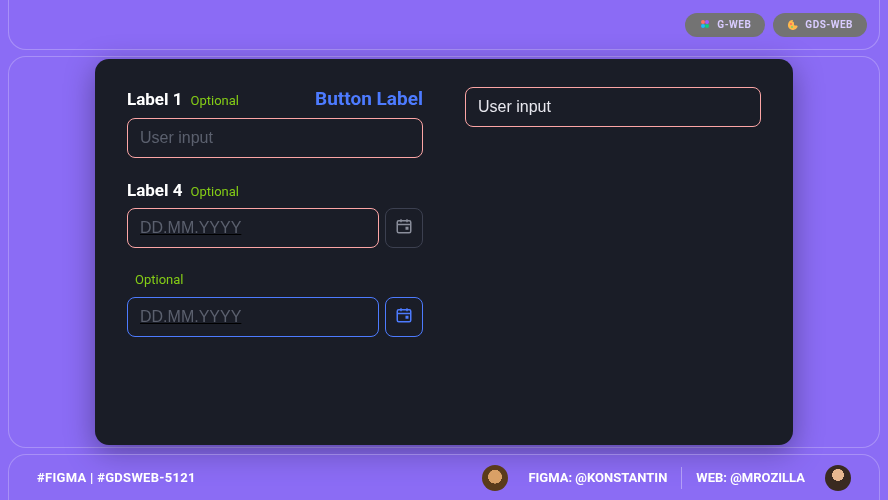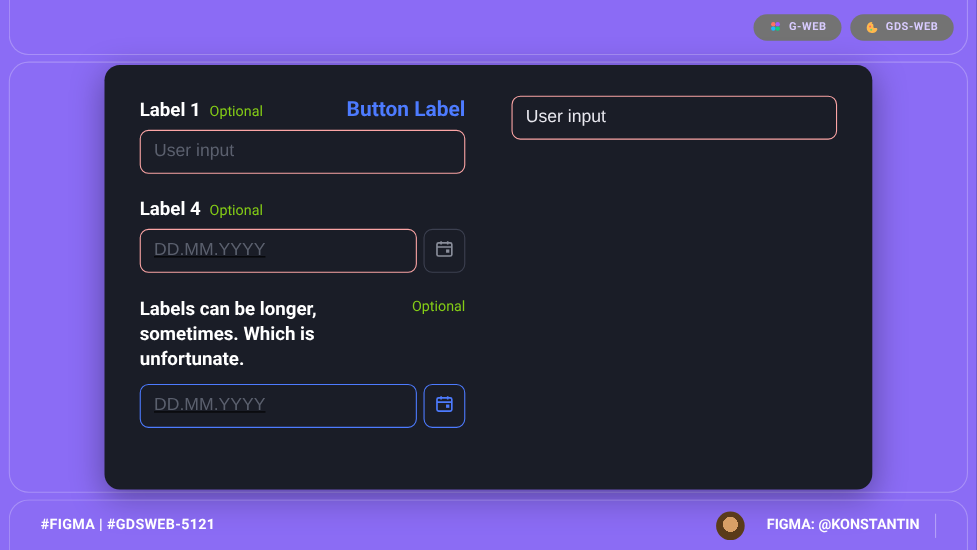--- a/index.html
+++ b/index.html
@@ -276,21 +276,20 @@
                 <line x1="16" y1="3" x2="16" y2="7"></line>
                 <rect x="14" y="13" width="4" height="4" fill="#8a8e9b" stroke="none"></rect>
               </svg>
             </span>
           </div>
         </div>
       </div>
 
       <div class="field-group" style="margin-bottom:0">
         <div class="label-row-long">
-          <span class="label-long-text">Labels can be longer, sometimes. Which is unfortunate.</span>
           <span class="label-optional" style="margin-top:2px">Optional</span>
         </div>
         <div class="date-wrap">
           <input class="text-input active" type="text" placeholder="DD.MM.YYYY" style="">
           <div class="date-icon-btn active">
             <span>
               <svg viewBox="0 0 24 24" fill="none" stroke="#4d7bff" stroke-width="2">
                 <rect x="3" y="5" width="18" height="16" rx="2"></rect>
                 <line x1="3" y1="10" x2="21" y2="10"></line>
                 <line x1="8" y1="3" x2="8" y2="7"></line>
@@ -318,14 +317,20 @@
 <div class="footer">
   <span class="footer-left">#FIGMA | #GDSWEB-5121</span>
   <div class="footer-right">
     <span class="footer-credit">
       <span class="avatar monkey"></span>
       <span>
         <span>FIGMA: </span><span>@KONSTANTIN</span>
       </span>
     </span>
     <span class="divider"></span>
+    <span class="footer-credit">
+      <span>
+        <span>WEB: </span><span>@MROZILLA</span>
+      </span>
+      <span class="avatar human"></span>
+    </span>
   </div>
 </div>
 
 </body></html>

